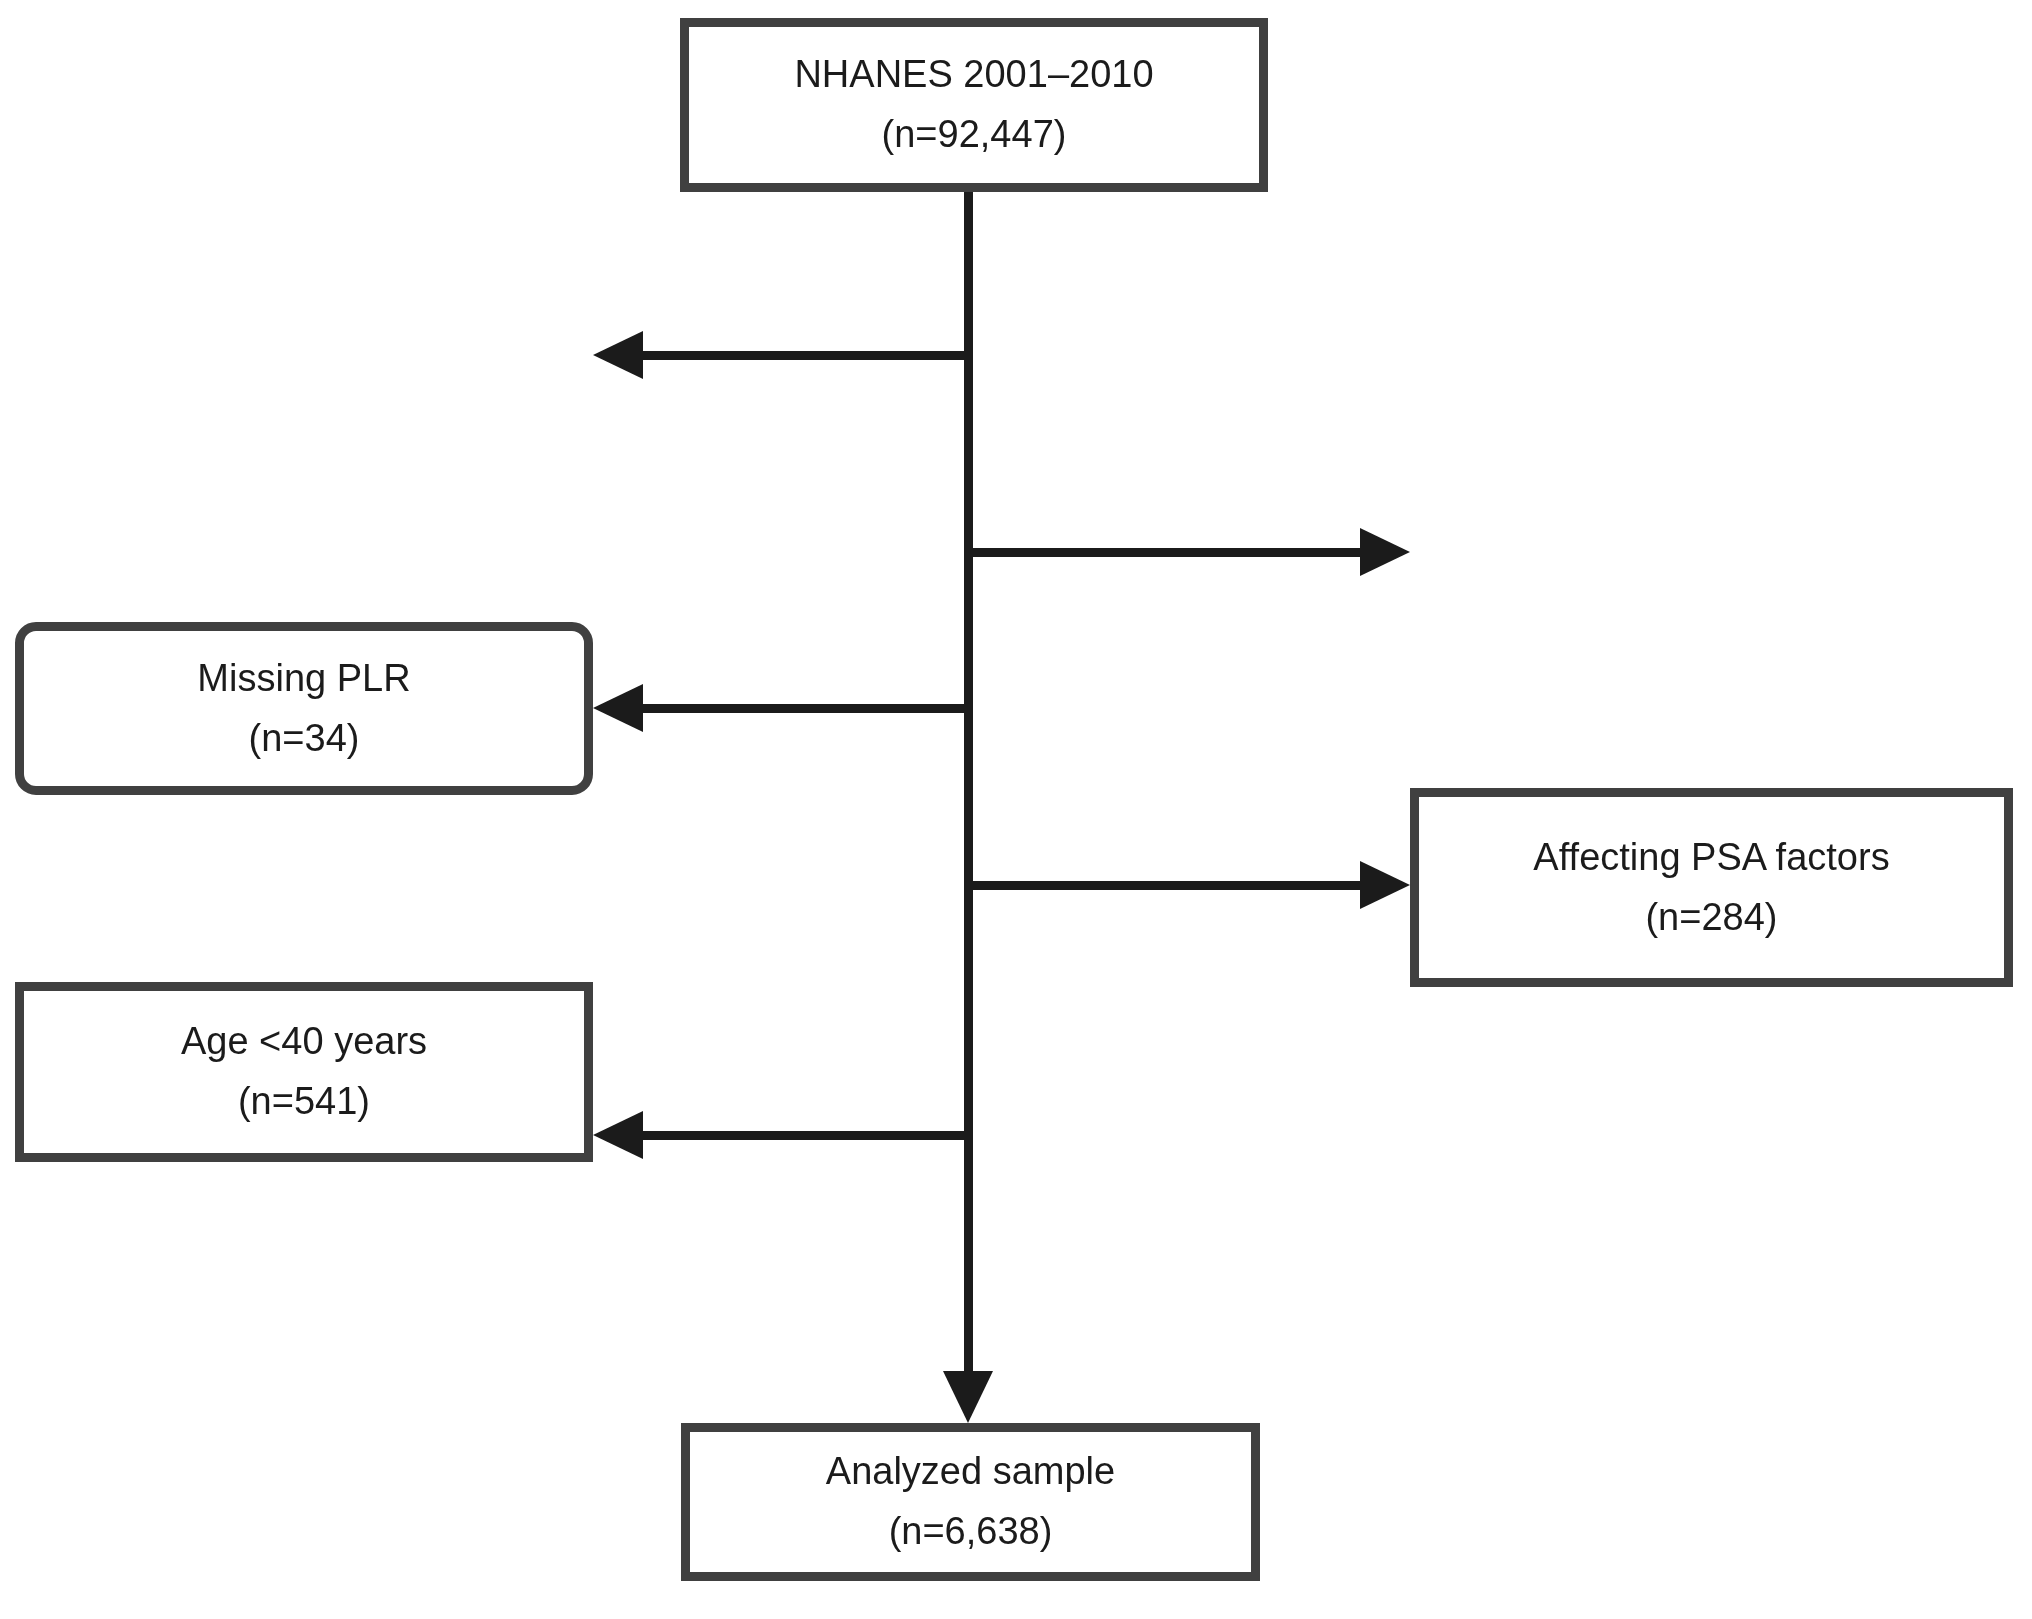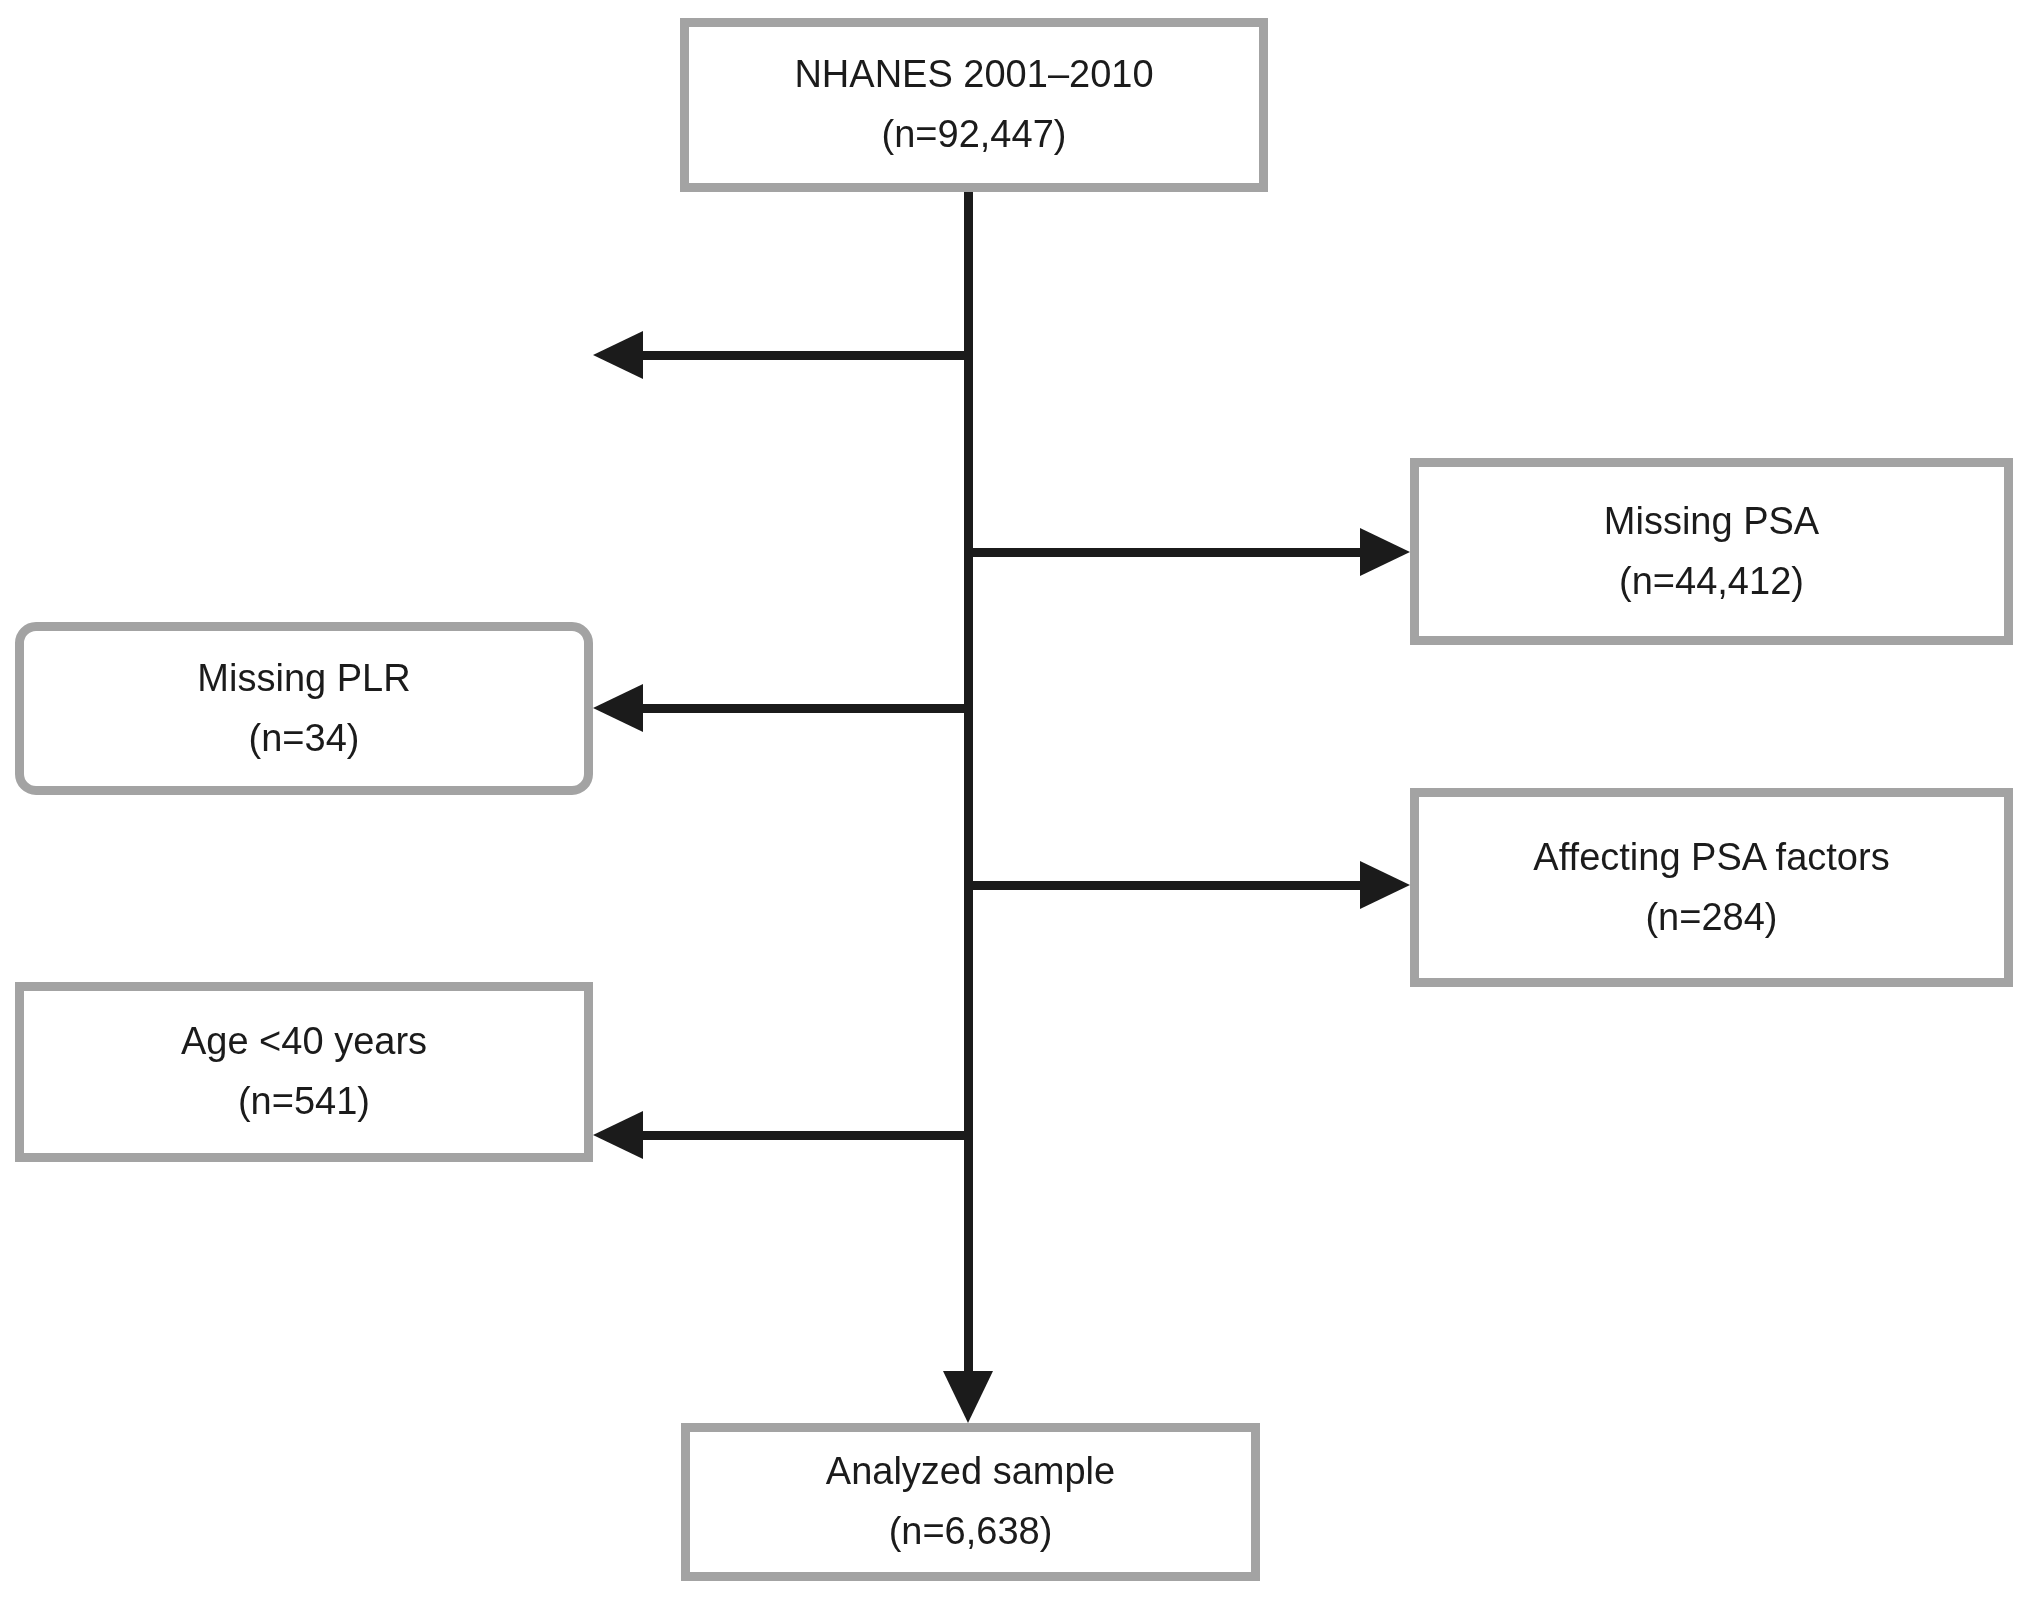--- a/index.html
+++ b/index.html
@@ -12,21 +12,21 @@
     width: 2032px;
     height: 1619px;
     background: #ffffff;
     font-family: "Liberation Sans", sans-serif;
     color: #1b1b1b;
     overflow: hidden;
   }
   .node {
     position: absolute;
     box-sizing: border-box;
-    border: 9px solid #a3a3a3;
+    border: 9px solid #404040;
     background: #ffffff;
     display: flex;
     flex-direction: column;
     align-items: center;
     justify-content: center;
     gap: 16px;
     text-align: center;
     font-size: 38px;
     line-height: 1.15;
   }
@@ -106,24 +106,20 @@
   <div class="arrow-left head-age"></div>
 
   <div class="arrow-down head-analyzed"></div>
 
   <div class="node node-source">
     <span class="label">NHANES 2001–2010</span>
     <span class="count">(n=92,447)</span>
   </div>
 
 
-  <div class="node node-missing-psa">
-    <span class="label">Missing PSA</span>
-    <span class="count">(n=44,412)</span>
-  </div>
 
   <div class="node node-missing-plr">
     <span class="label">Missing PLR</span>
     <span class="count">(n=34)</span>
   </div>
 
   <div class="node node-affecting">
     <span class="label">Affecting PSA factors</span>
     <span class="count">(n=284)</span>
   </div>

